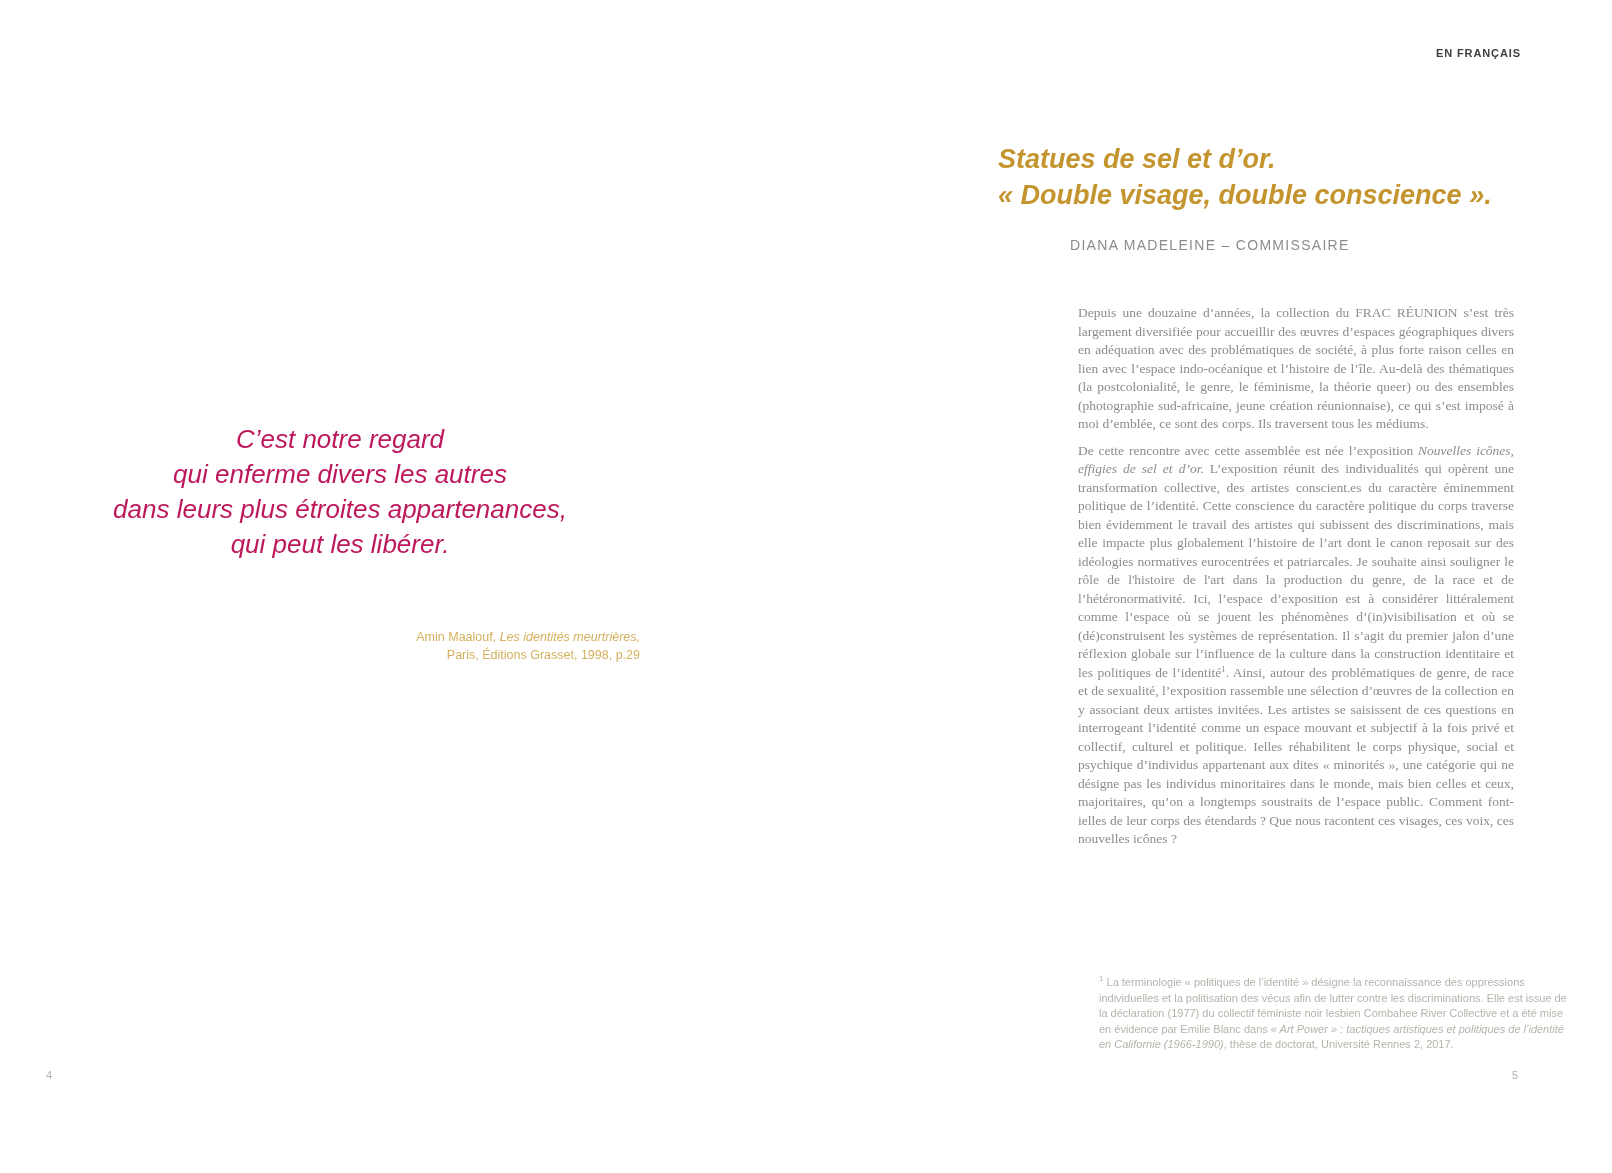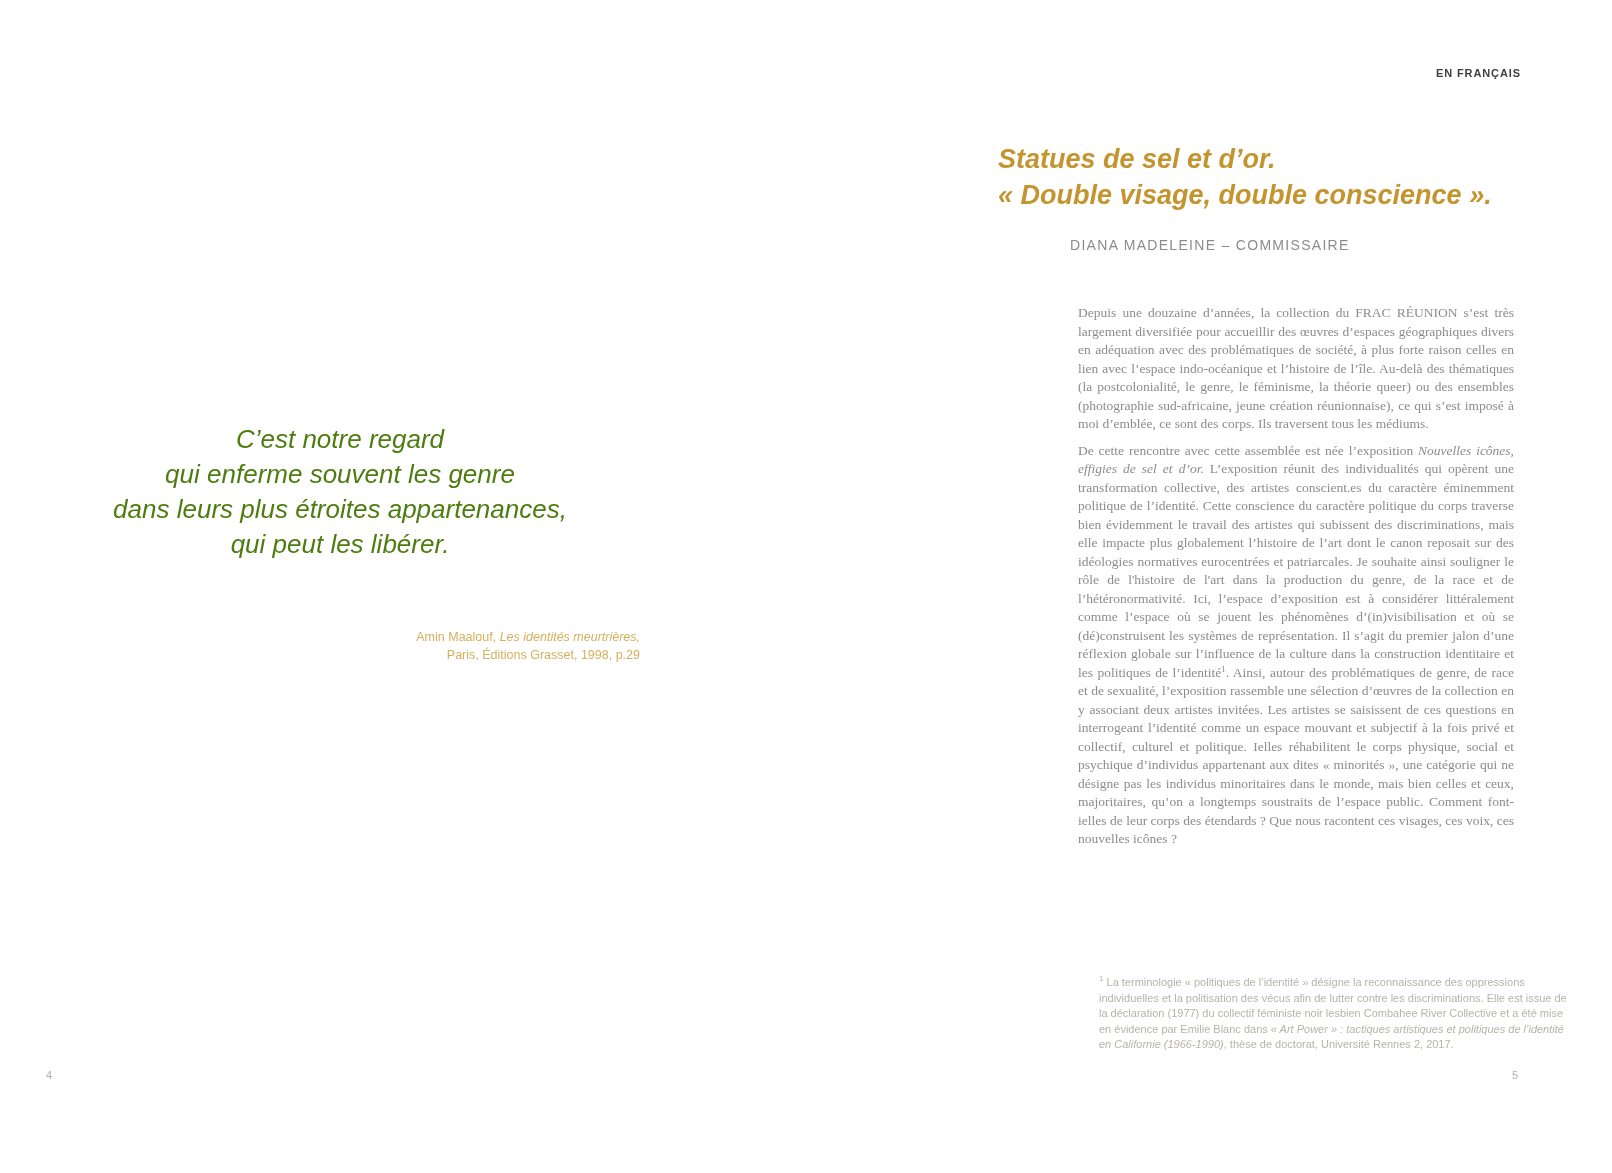--- a/index.html
+++ b/index.html
@@ -8,28 +8,27 @@
     width:1612px;height:1173px;
     background:#ffffff;
     font-family:"Liberation Sans","DejaVu Sans",sans-serif;
     overflow:hidden;
   }
   
   .lang-tag{
     position:absolute;top:47px;right:91px;
     font-size:11px;font-weight:bold;letter-spacing:.9px;
     color:#3f3f3f;
-    margin-top:20px;
   }
   
   .pull-quote{
     position:absolute;left:40px;top:422px;width:600px;
     text-align:center;
     font-style:italic;font-size:26px;line-height:35px;
-    color:#4d7c0f;font-weight:400;
+    color:#be185d;font-weight:400;
   }
   .quote-attrib{
     position:absolute;left:40px;top:628px;width:600px;
     text-align:right;
     font-size:12.5px;line-height:18px;
     color:#d5b05c;
   }
   
   .article-title{
     position:absolute;left:998px;top:141px;width:520px;
@@ -68,21 +67,21 @@
 </style>
 </head>
 <body>
 
 <div class="spread">
 
   <div class="lang-tag">EN FRANÇAIS</div>
 
   <div class="pull-quote">
     <div>C’est notre regard</div>
-    <div>qui enferme souvent les genre</div>
+    <div>qui enferme divers les autres</div>
     <div>dans leurs plus étroites appartenances,</div>
     <div>qui peut les libérer.</div>
   </div>
 
   <div class="quote-attrib">
     <div><span>Amin Maalouf, </span><em>Les identités meurtrières,</em></div>
     <div>Paris, Éditions Grasset, 1998, p.29</div>
   </div>
 
   <div class="page-num left">4</div>

